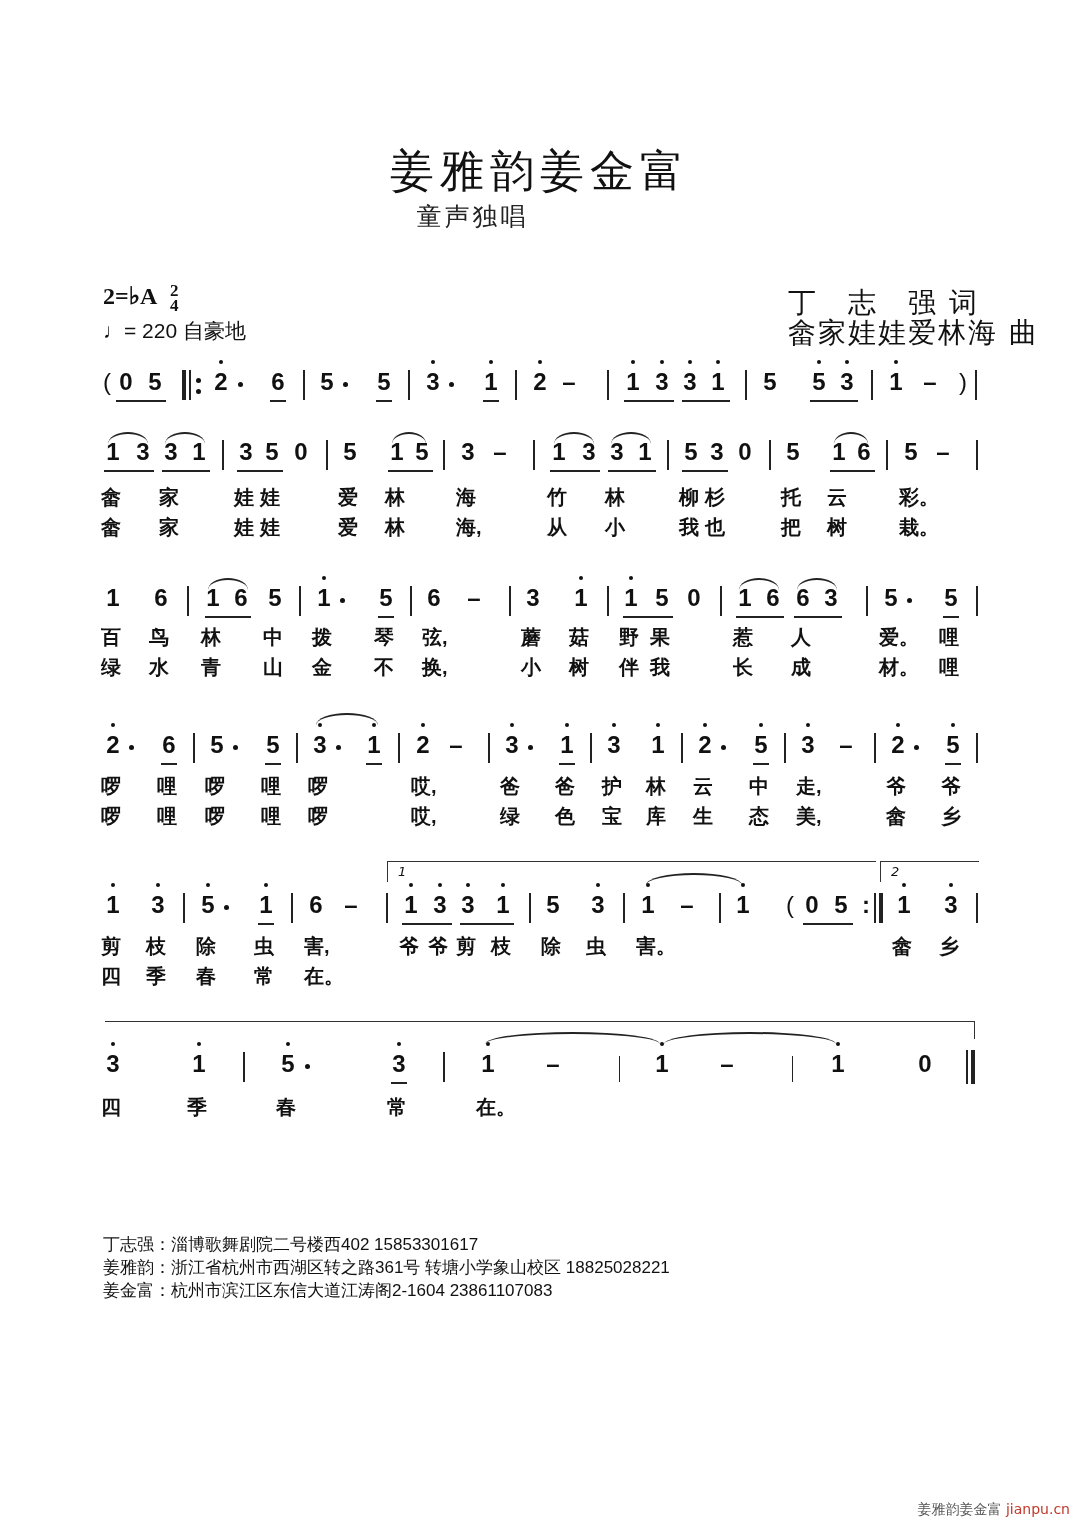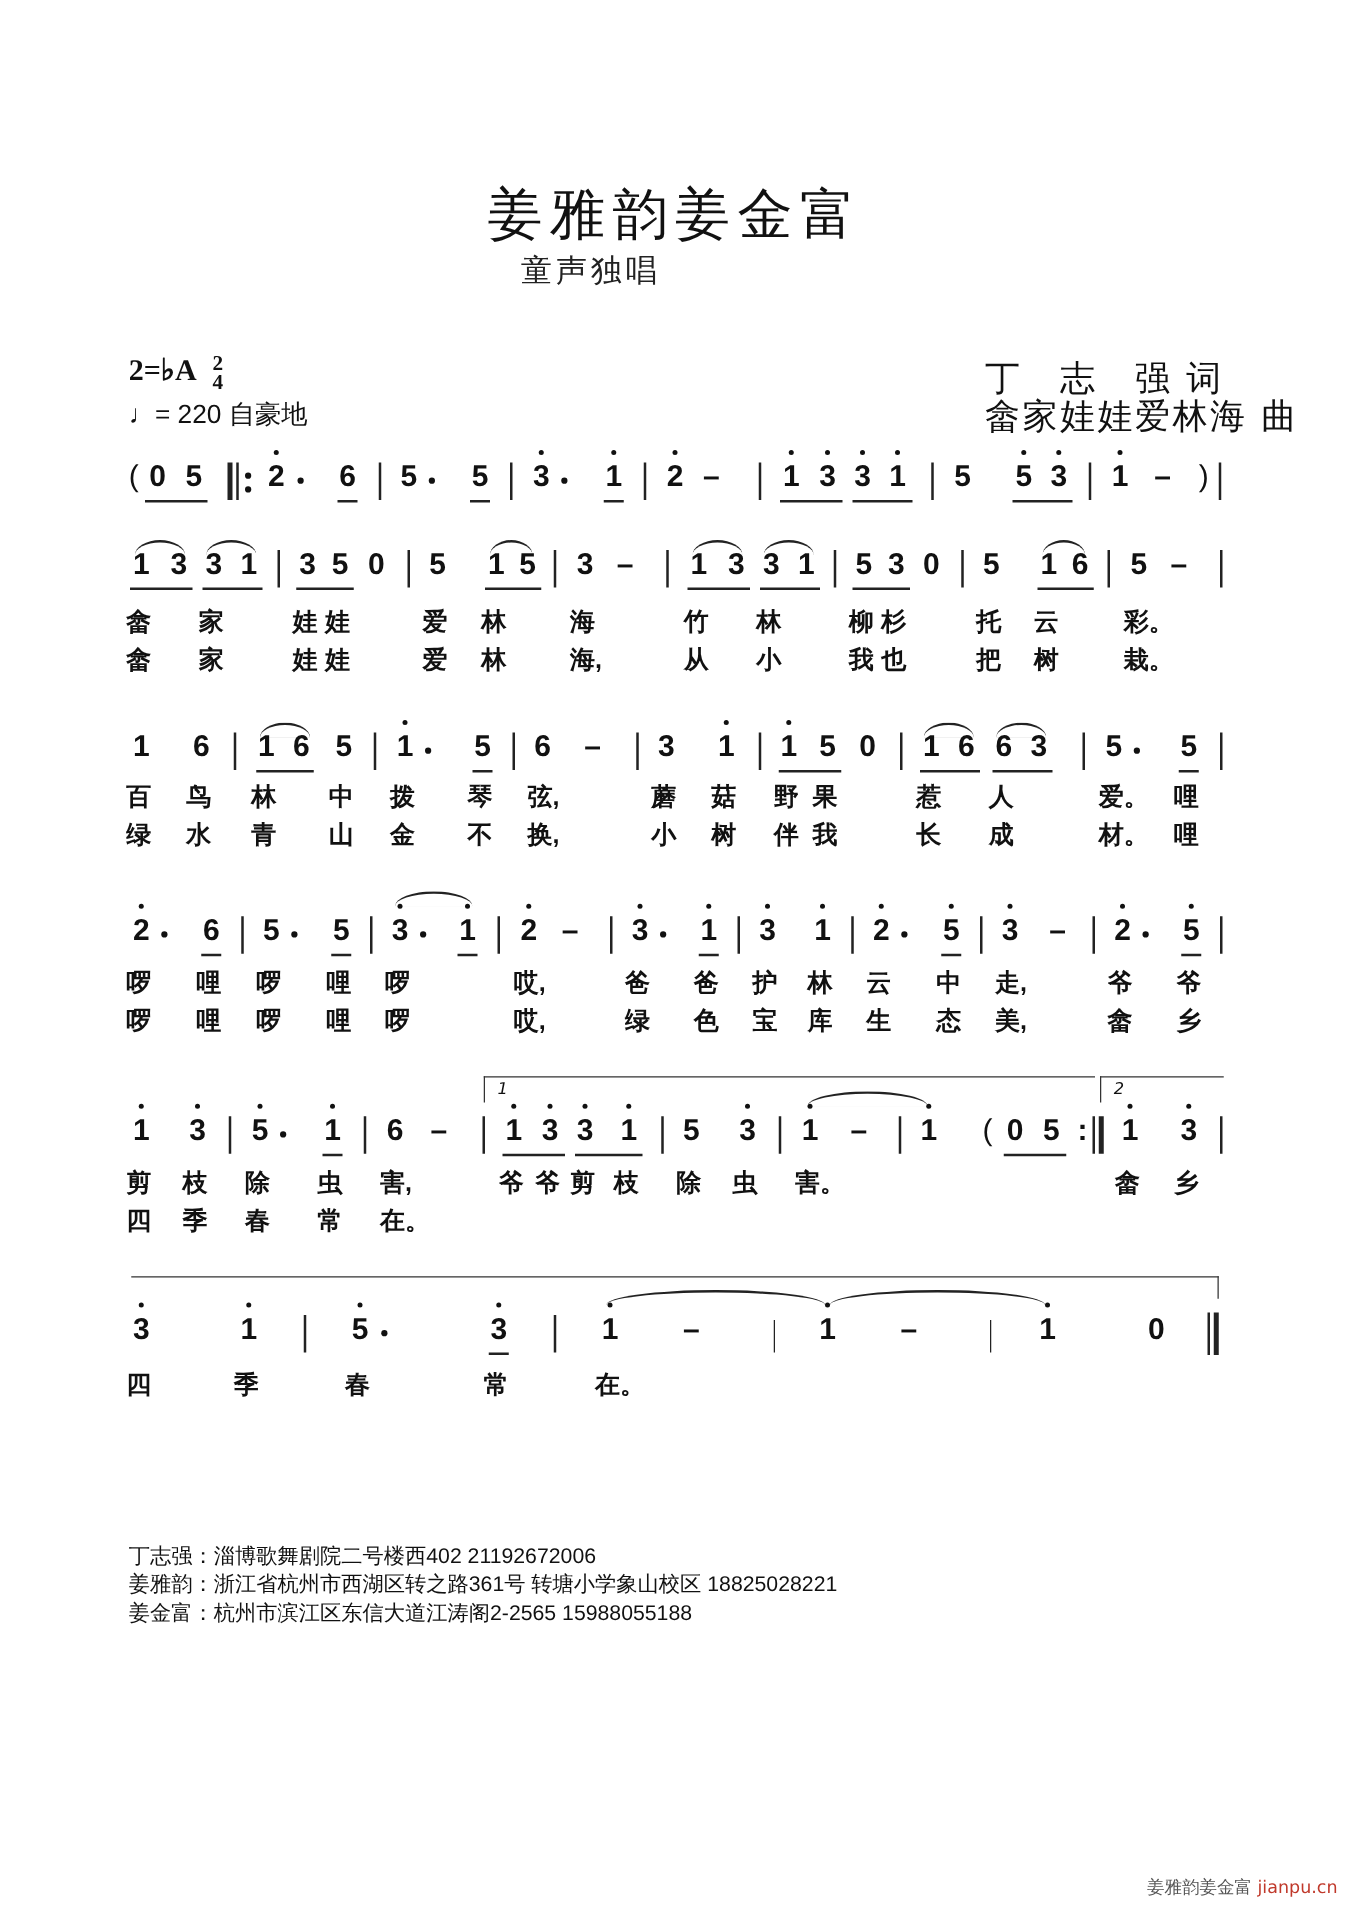--- a/index.html
+++ b/index.html
@@ -404,20 +404,20 @@
   <span class="n" style="left:925px;">0</span>
   <div class="bar" style="left:966px; top:0; height:34px;"></div>
   <div class="bar" style="left:971px; top:0; height:34px; width:4px;"></div>
   <span class="lyric" style="left:113px; top:44px;">四</span>
   <span class="lyric" style="left:199px; top:44px;">季</span>
   <span class="lyric" style="left:288px; top:44px;">春</span>
   <span class="lyric" style="left:399px; top:44px;">常</span>
   <span class="lyric" style="left:488px; top:44px;">在。</span>
 </div>
 
-<div class="abs footer" style="top:1233px;">丁志强：淄博歌舞剧院二号楼西402 21192672006</div>
+<div class="abs footer" style="top:1233px;">丁志强：淄博歌舞剧院二号楼西402 15853301617</div>
 <div class="abs footer" style="top:1256px;">姜雅韵：浙江省杭州市西湖区转之路361号 转塘小学象山校区 18825028221</div>
-<div class="abs footer" style="top:1279px;">姜金富：杭州市滨江区东信大道江涛阁2-2565 15988055188</div>
+<div class="abs footer" style="top:1279px;">姜金富：杭州市滨江区东信大道江涛阁2-1604 23861107083</div>
 
 <div class="abs wm">
   <span>姜雅韵姜金富</span>
   <span class="site">jianpu.cn</span>
 </div>
 
 </body></html>

